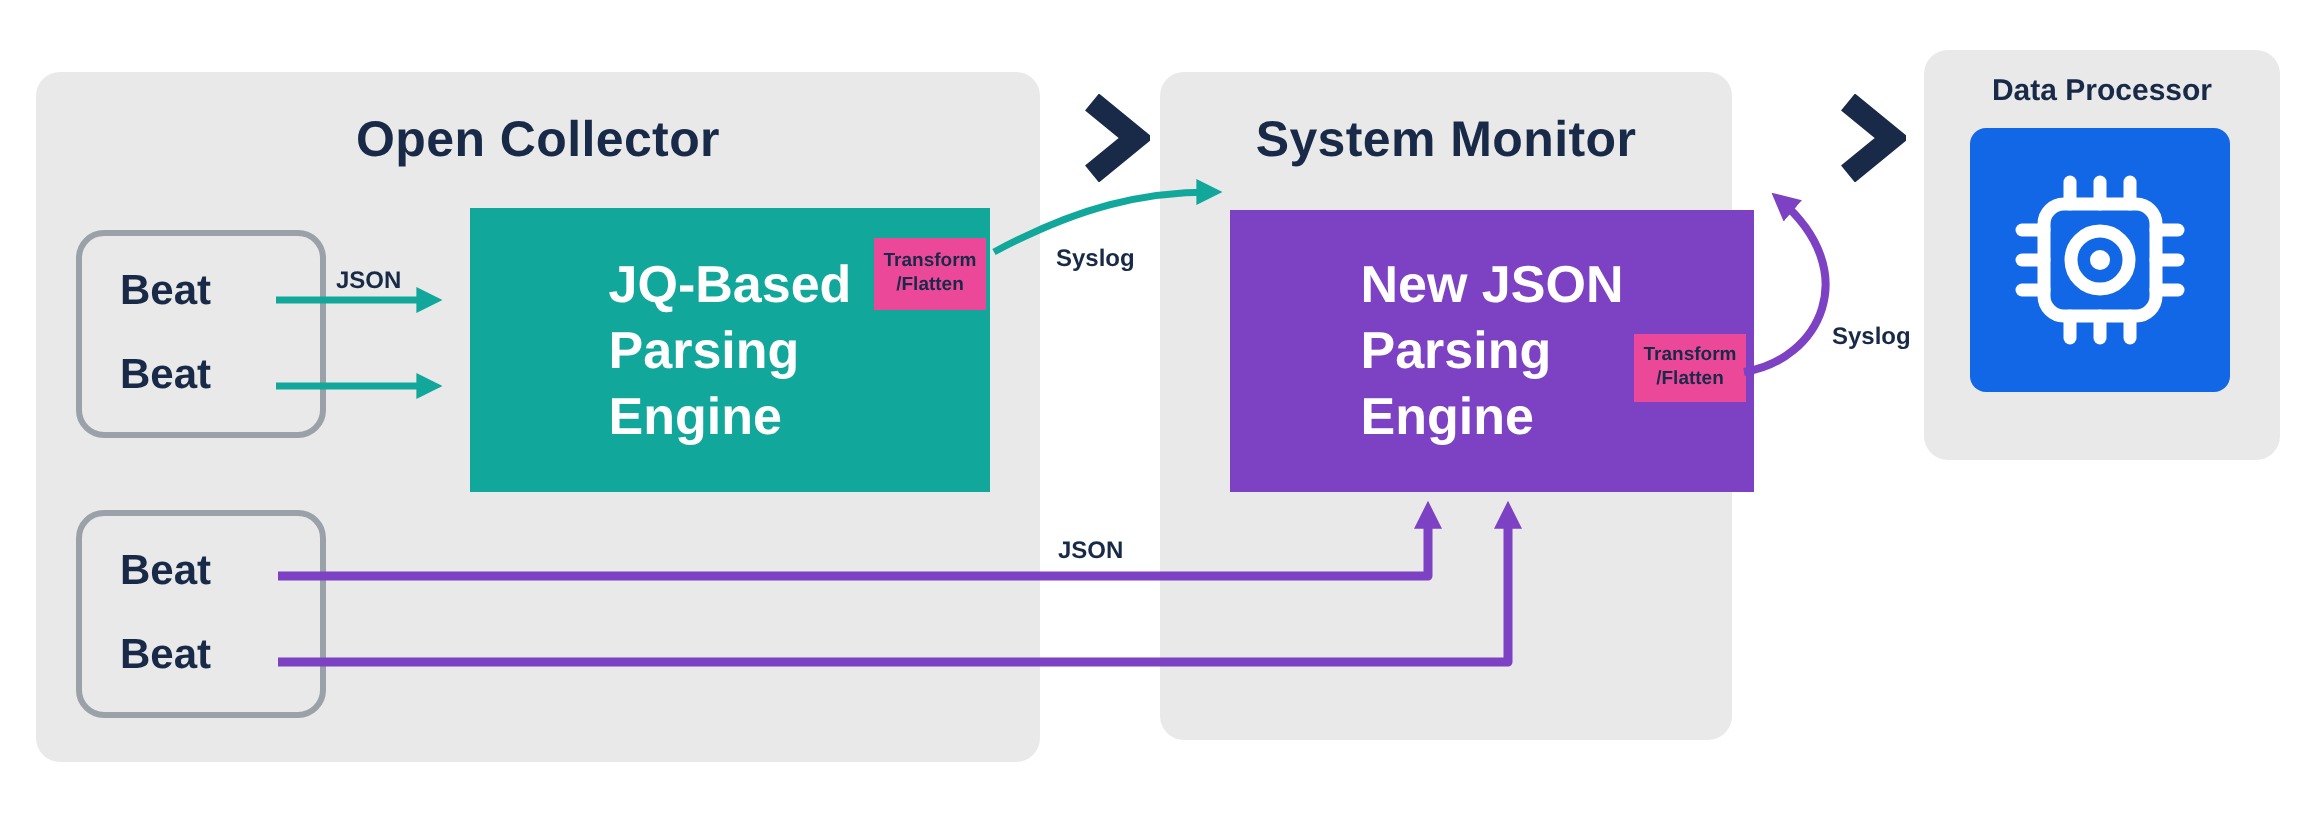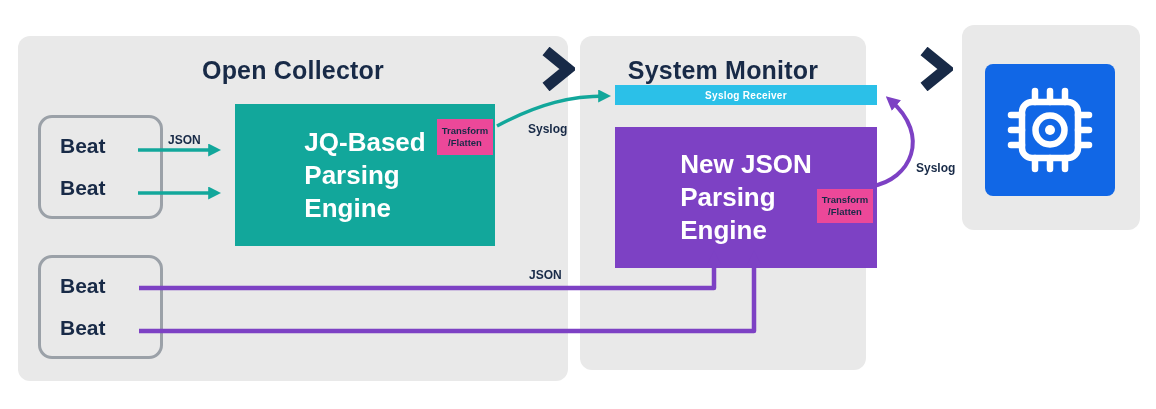--- a/index.html
+++ b/index.html
@@ -3,40 +3,40 @@
 <meta charset="utf-8">
 <style>
   * { margin: 0; padding: 0; box-sizing: border-box; }
   html, body { background: #ffffff; }
   body { font-family: "Liberation Sans", sans-serif; width: 1156px; height: 409px; }
 
   .canvas { position: relative; width: 1156px; height: 409px; background: #ffffff; overflow: hidden; }
 
   
   .panel { position: absolute; background: #E9E9E9; border-radius: 12px; }
-  .panel-oc { left: 18px;  top: 36px; width: 550px; height: 345px; }
+  .panel-oc { left: 18px;  top: 36px; width: 502px; height: 345px; }
   .panel-sm { left: 580px; top: 36px; width: 286px; height: 334px; }
   .panel-dp { left: 962px; top: 25px; width: 178px; height: 205px; }
 
   .panel-title { position: absolute; left: 0; width: 100%; text-align: center; color: #182A47; font-weight: 700; }
   .title-lg { top: 20px; font-size: 25px; letter-spacing: .2px; }
   .title-sm { top: 12px; font-size: 15px; }
 
   
   .beat-group { position: absolute; left: 20px; width: 125px; height: 104px;
     border: 3px solid #9BA1A8; border-radius: 14px;
     display: flex; flex-direction: column; justify-content: center; gap: 18px; padding-left: 19px; }
   .beat-group-top { top: 79px; }
   .beat-group-bottom { top: 219px; }
   .beat-label { font-size: 21px; font-weight: 700; color: #182A47; line-height: 24px; }
 
   
   .engine { position: absolute; display: flex; align-items: center; justify-content: center; }
   .engine-teal { left: 217px; top: 68px; width: 260px; height: 142px; background: #12A79B; }
-  .engine-purple { left: 35px; top: 69px; width: 262px; height: 141px; background: #7D41C4; margin-top: 22px; }
+  .engine-purple { left: 35px; top: 69px; width: 262px; height: 141px; background: #7D41C4; }
   .engine-text { color: #ffffff; font-weight: 700; font-size: 26px; line-height: 33px; white-space: pre-line; }
 
   .badge { position: absolute; background: #ec4899; color: #182A47;
     font-size: 9.5px; font-weight: 600; line-height: 1.25; text-align: center;
     white-space: pre-line; display: flex; align-items: center; justify-content: center; }
   .badge-teal   { left: 202px; top: 15px; width: 56px; height: 36px; }
   .badge-purple { left: 202px; top: 62px; width: 56px; height: 34px; }
 
   
   .receiver-bar { position: absolute; left: 35px; top: 49px; width: 262px; height: 20px;
@@ -94,40 +94,38 @@
 
   <div class="chevron chevron-1">
     <svg width="34" height="44" viewBox="0 0 34 44">
       <polyline points="5,4 27,22 5,40" fill="none" stroke="#182A47" stroke-width="11"></polyline>
     </svg>
   </div>
 
   <section class="panel panel-sm">
     <div class="panel-title title-lg">System Monitor</div>
 
-    <div class="receiver-bar">
-      <span>Syslog Receiver</span>
-    </div>
 
     <div class="engine engine-purple">
       <div class="engine-text">New JSON
 Parsing
 Engine</div>
       <div class="badge badge-purple">Transform
 /Flatten</div>
     </div>
   </section>
 
   <div class="chevron chevron-2">
     <svg width="34" height="44" viewBox="0 0 34 44">
       <polyline points="5,4 27,22 5,40" fill="none" stroke="#182A47" stroke-width="11"></polyline>
     </svg>
   </div>
 
   <section class="panel panel-dp">
+    <div class="panel-title title-sm">Data Processor</div>
     <div class="processor-box">
       <svg viewBox="0 0 90 90" width="90" height="90">
         <g stroke="#ffffff" stroke-width="6.5" fill="none" stroke-linecap="round">
           <path d="M30 6 V17"></path>
             <path d="M45 6 V17"></path>
             <path d="M60 6 V17"></path>
           <path d="M30 73 V84"></path>
             <path d="M45 73 V84"></path>
             <path d="M60 73 V84"></path>
           <path d="M6 30 H17"></path>

